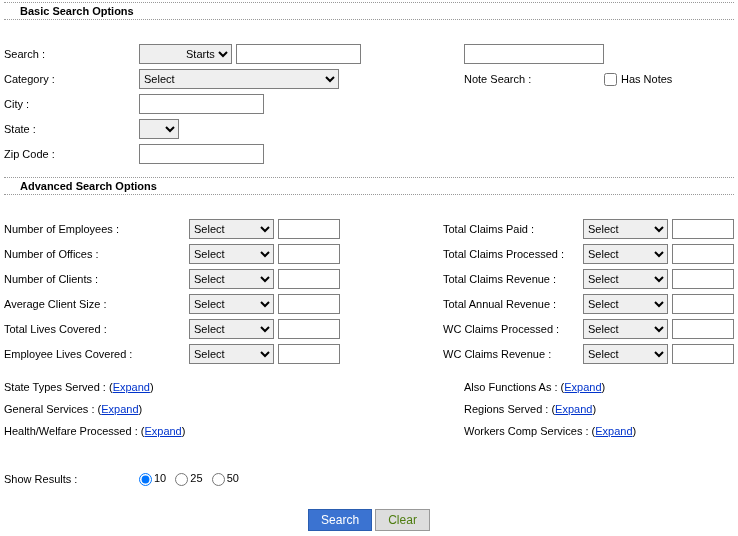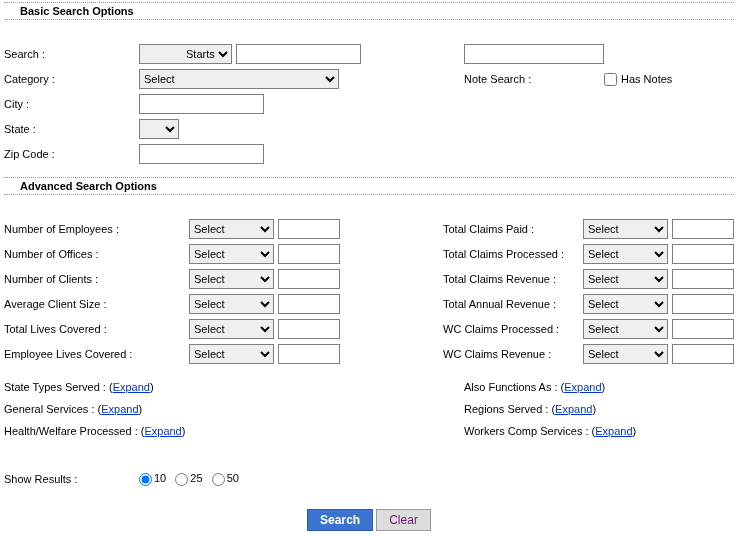--- a/index.html
+++ b/index.html
@@ -35,22 +35,22 @@
   select.adv   { width: 85px; height:20px; font-size:11px; border:1px solid #7e7e7e; background:#efefef;}
   input.txt    { height: 20px; border:1px solid #7e7e7e; font-size:11px; padding:1px 2px;}
   input.txt.w1 { width: 125px; }
   input.txt.w2 { width: 140px; }
   input.txt.w3 { width: 62px; }
   input[type=checkbox]{ width:13px;height:13px;margin:0 4px 0 0;vertical-align:middle;border:1px solid #7e7e7e;}
   input[type=radio]{ margin:0 2px 0 0; vertical-align:middle;}
   .expand { color:#0033cc; text-decoration:underline; cursor:pointer;}
   .expand-row { min-height:20px; margin-bottom:2px;}
   .footer-buttons { text-align:center; margin-top:18px;}
-  .btn-primary { background:#3b73d1; color:#fff; border:1px solid #2a5db0; font-weight:bold; padding:3px 12px; font-size:12px; cursor:pointer;}
-  .btn-secondary { background:#ddd; color:#701a75; border:1px solid #999; padding:3px 12px; font-size:12px; cursor:pointer;}
+  .btn-primary { background:#3b73d1; color:#fff; border:1px solid #2a5db0; font-weight:normal; padding:3px 12px; font-size:12px; cursor:pointer;}
+  .btn-secondary { background:#ddd; color:#4d7c0f; border:1px solid #999; padding:3px 12px; font-size:12px; cursor:pointer;}
   .radio-group label { margin-right:6px;}
   .spacer-top { height:10px;}
 </style>
 </head>
 <body>
 
 <div class="section-header">Basic Search Options</div>
 
 <div class="spacer-top"></div>
 

